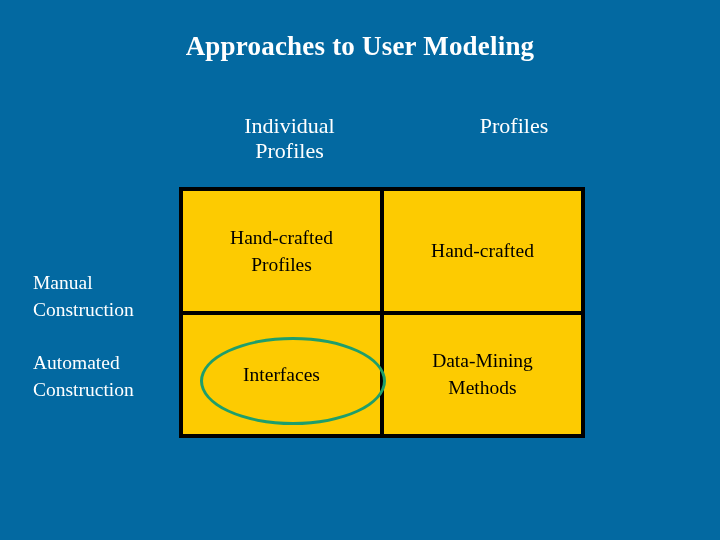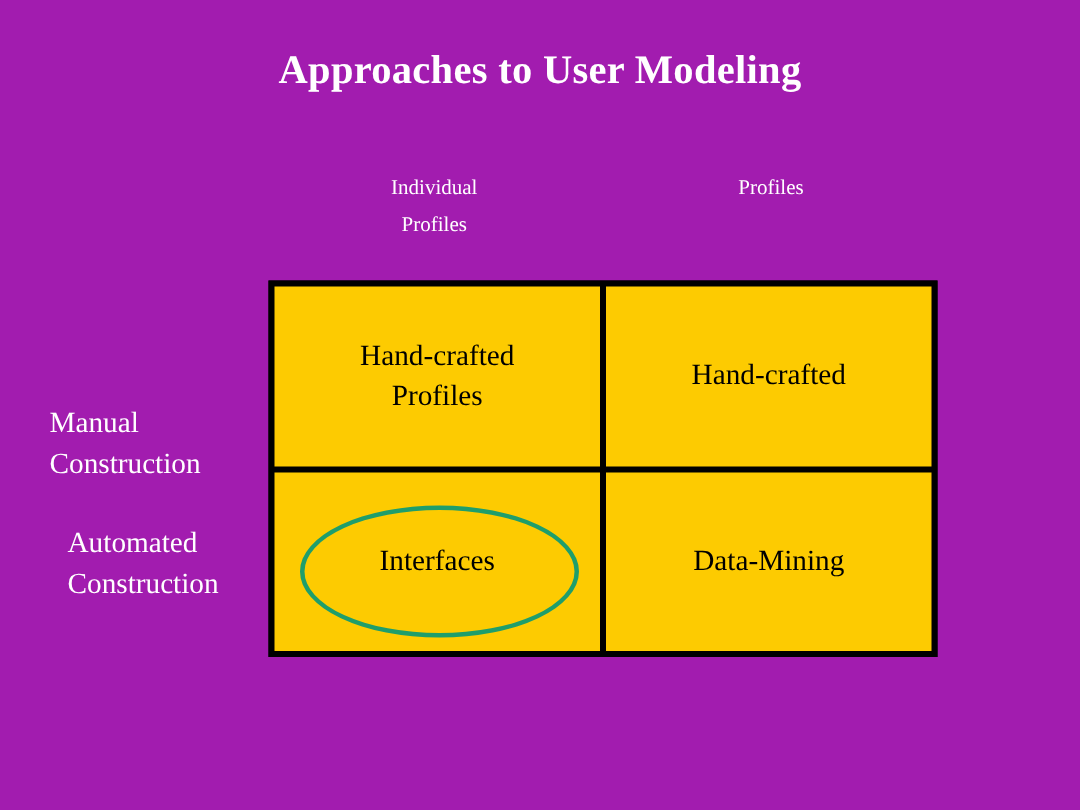--- a/index.html
+++ b/index.html
@@ -9,42 +9,42 @@
   body {
     width: 720px;
     height: 540px;
     overflow: hidden;
     font-family: "Liberation Serif", "DejaVu Serif", serif;
   }
   #slide {
     position: relative;
     width: 720px;
     height: 540px;
-    background: #a21caf;
+    background: #0369a1;
   }
 
   
   #slide-title {
     position: absolute;
     left: 0;
     top: 31px;
     width: 720px;
     text-align: center;
     font-size: 27px;
     font-weight: bold;
     color: #ffffff;
     letter-spacing: 0.2px;
     white-space: nowrap;
   }
 
   
   .col-header {
     position: absolute;
     top: 113px;
-    font-size: 14px;
+    font-size: 22px;
     color: #ffffff;
     text-align: center;
     line-height: 25px;
     font-weight: normal;
   }
   #col-header-individual {
     left: 179px;
     width: 221px;
   }
   #col-header-stereotypical {
@@ -62,29 +62,28 @@
     text-align: left;
     line-height: 27px;
     font-weight: normal;
   }
   #row-label-manual {
     top: 224px;
     margin-top: 45px;
   }
   #row-label-automated {
     top: 349px;
-    margin-left: 12px;
   }
 
   
   #matrix {
     position: absolute;
     left: 179px;
     top: 187px;
-    width: 446px;
+    width: 406px;
     height: 251px;
     background: #000000;
     display: grid;
     grid-template-columns: 1fr 1fr;
     grid-template-rows: 1fr 1fr;
     gap: 4px;
     border: 4px solid #000000;
     box-sizing: border-box;
   }
   .matrix-cell {
@@ -161,17 +160,18 @@
     <div class="matrix-cell">
       <div id="highlight-ellipse"></div>
       <div class="cell-text">
         <div>Interfaces</div>
       </div>
     </div>
 
     <div class="matrix-cell">
       <div class="cell-text">
         <div>Data-Mining</div>
+        <div>Methods</div>
       </div>
     </div>
 
   </div>
 </div>
 
 </body></html>

